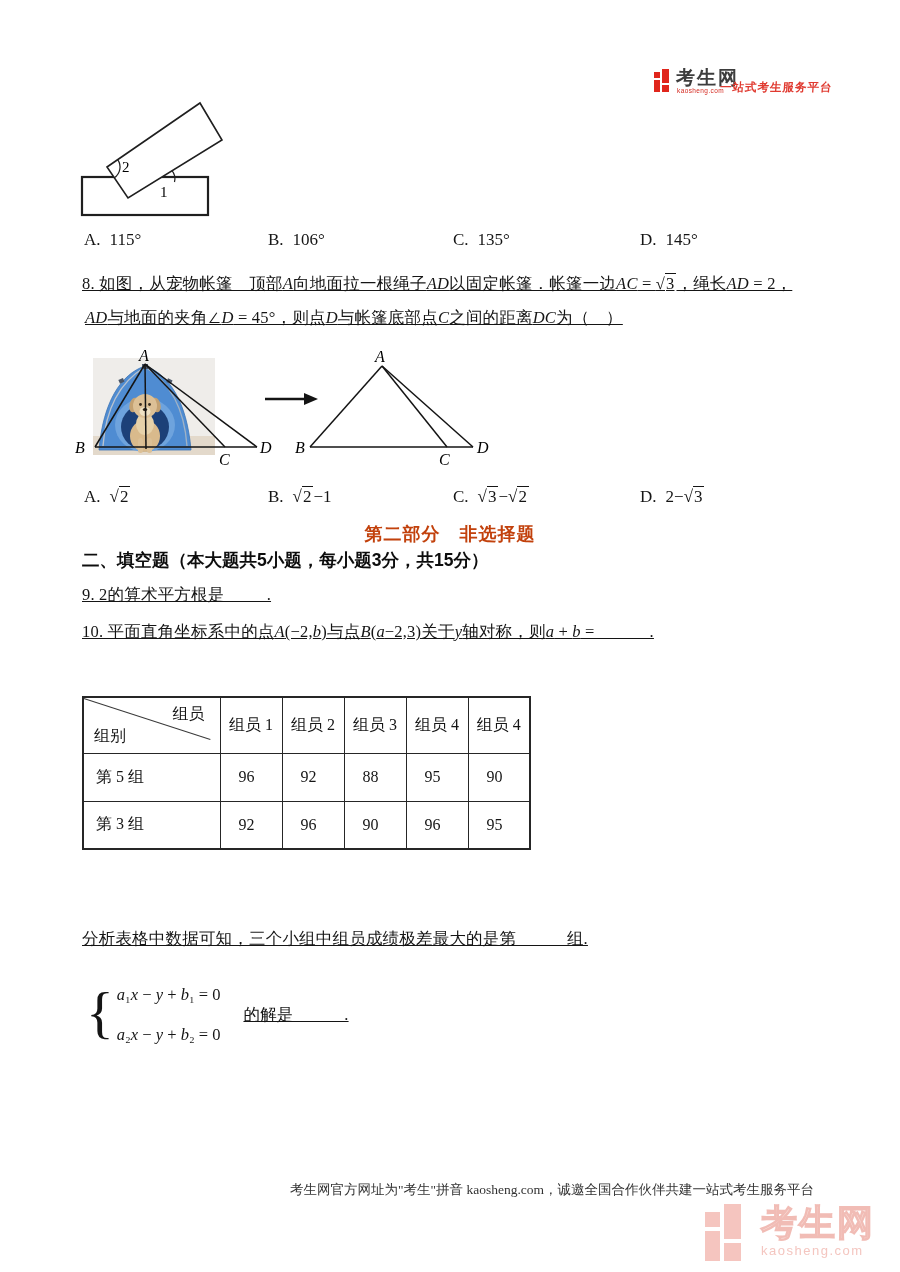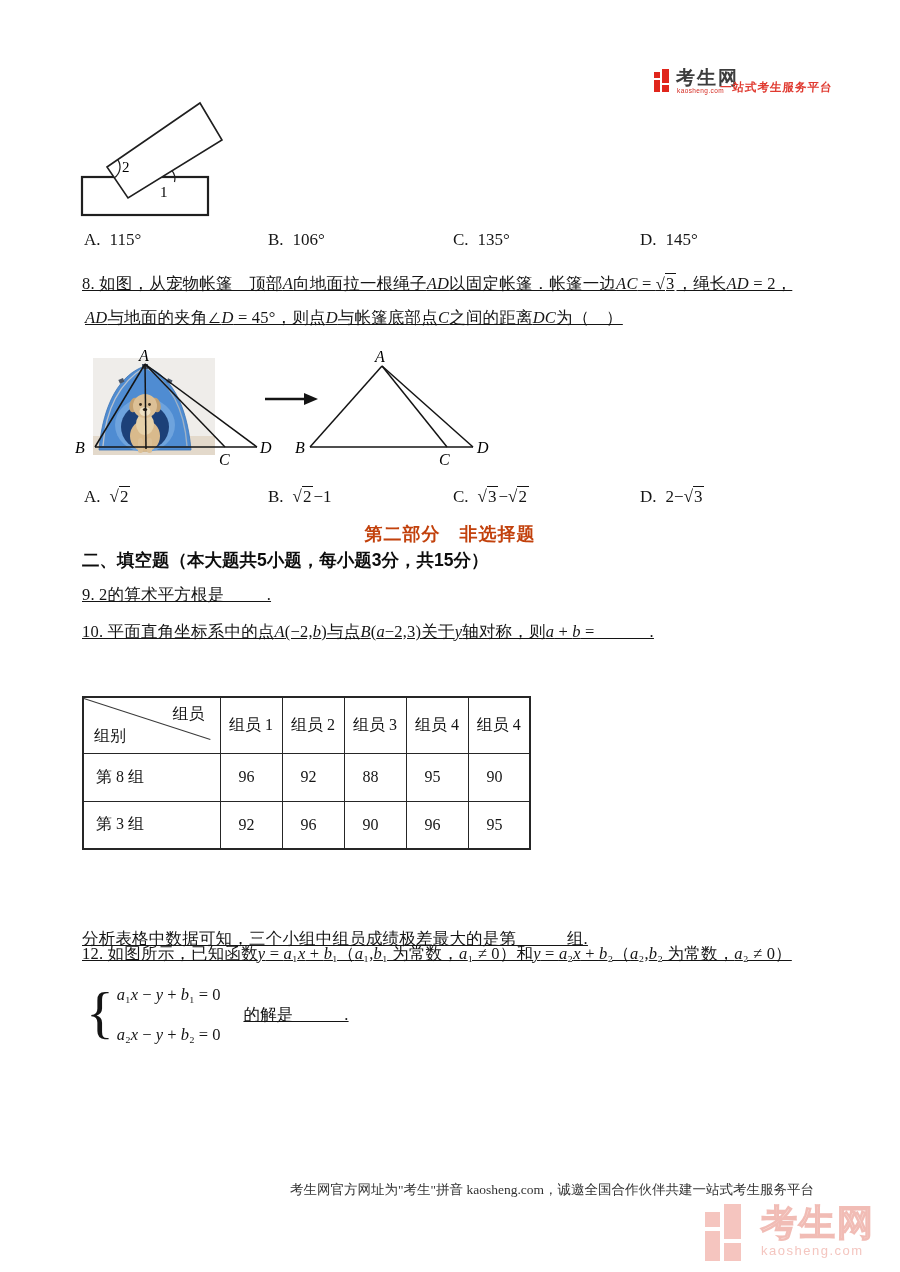--- a/index.html
+++ b/index.html
@@ -203,41 +203,40 @@
         <span class="c-top">组员</span>
         <span class="c-bot">组别</span>
       </td>
       <td>组员 1</td>
       <td>组员 2</td>
       <td>组员 3</td>
       <td>组员 4</td>
       <td>组员 4</td>
     </tr>
     <tr class="dr">
-      <td class="rname">第 8 组</td>
+      <td class="rname">第 5 组</td>
       <td class="score">96</td>
       <td class="score">92</td>
       <td class="score">88</td>
       <td class="score">95</td>
       <td class="score">90</td>
     </tr>
     <tr class="dr">
       <td class="rname">第 3 组</td>
       <td class="score">92</td>
       <td class="score">96</td>
       <td class="score">90</td>
       <td class="score">96</td>
       <td class="score">95</td>
     </tr>
   </tbody>
     </table>
 
   <div class="abs qtext" style="left:82px;top:928px">分析表格中数据可知，三个小组中组员成绩极差最大的是第______组.</div>
 
-  <div class="abs qtext" style="left:82px;top:943px">12. 如图所示，已知函数<i>y</i> = <i>a</i>₁<i>x</i> + <i>b</i>₁（<i>a</i>₁,<i>b</i>₁ 为常数，<i>a</i>₁ ≠ 0）和<i>y</i> = <i>a</i>₂<i>x</i> + <i>b</i>₂（<i>a</i>₂,<i>b</i>₂ 为常数，<i>a</i>₂ ≠ 0）</div>
   <div class="abs sys-row">
     <span class="sys-brace">{</span>
     <span class="eqcol">
       <span><i>a</i>₁<i>x</i> − <i>y</i> + <i>b</i>₁ = 0</span>
       <span><i>a</i>₂<i>x</i> − <i>y</i> + <i>b</i>₂ = 0</span>
     </span>
     <span class="qtext sys-suffix">的解是______.</span>
   </div>
 
   <div class="abs footer">考生网官方网址为"考生"拼音 kaosheng.com，诚邀全国合作伙伴共建一站式考生服务平台</div>

